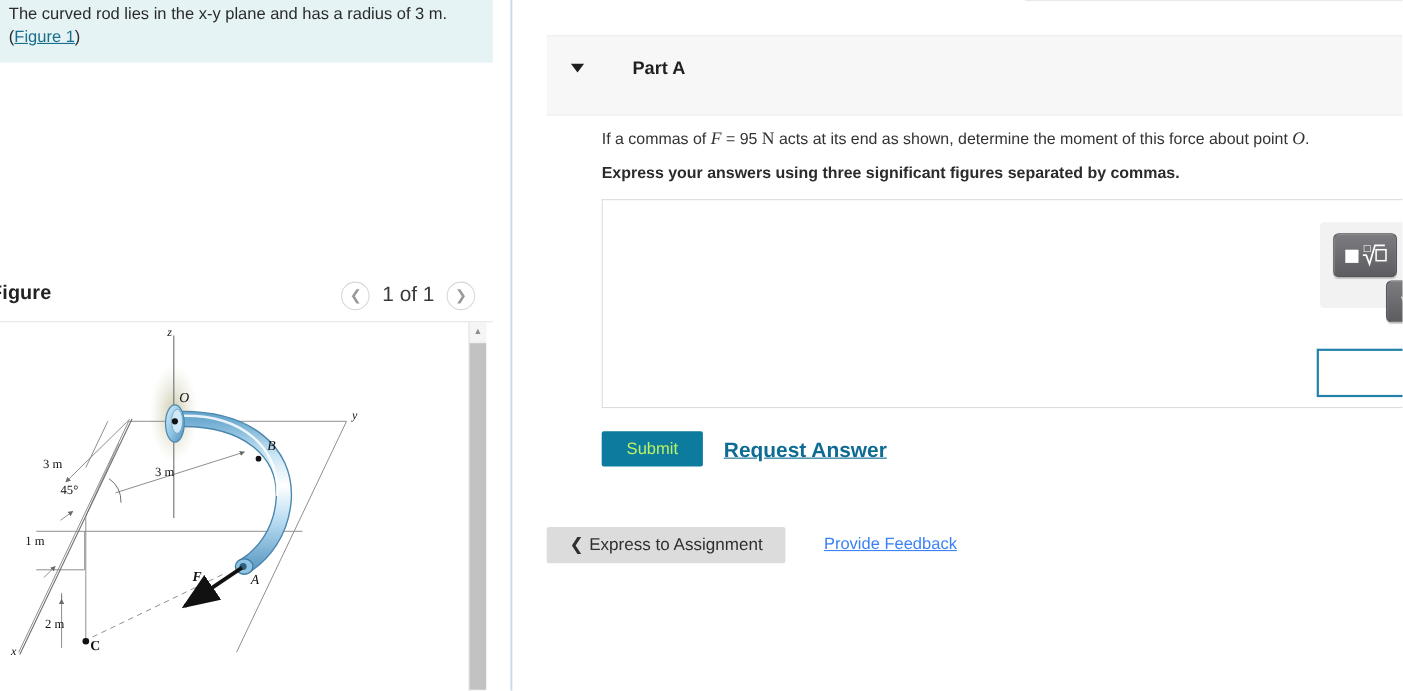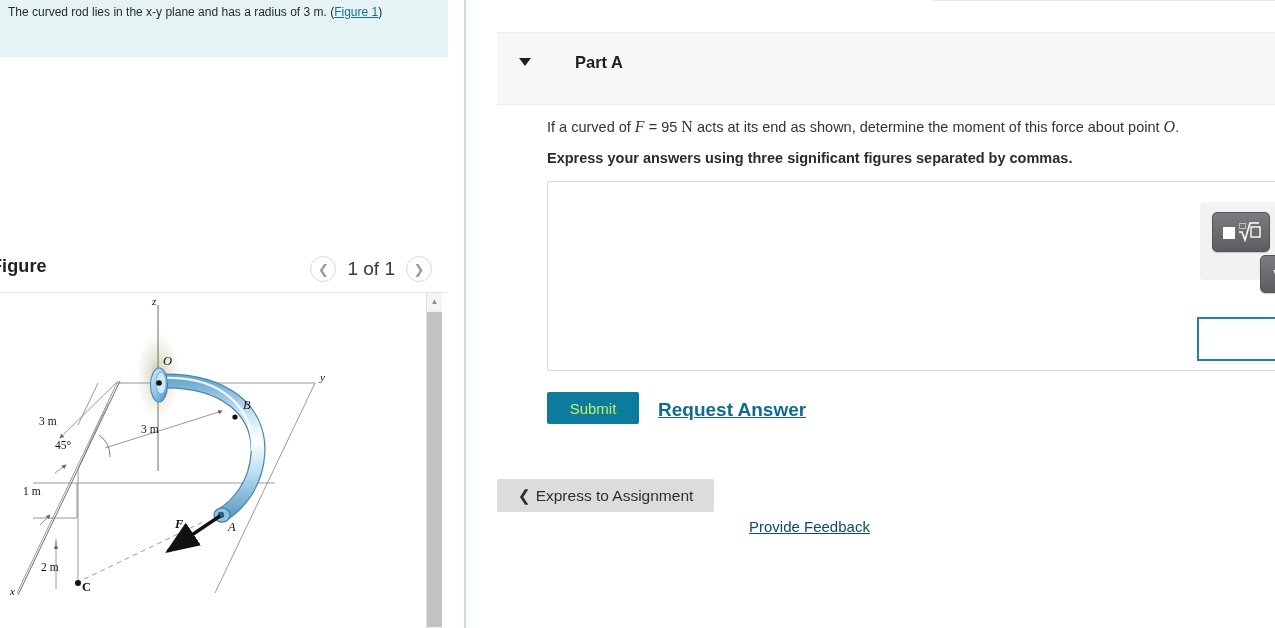--- a/index.html
+++ b/index.html
@@ -19,21 +19,21 @@
     overflow: hidden;
   }
   #problem-statement {
     position: absolute; left: 0; top: 0;
     width: 448px; height: 57px;
     background: #e5f3f5;
     box-sizing: border-box;
     padding: 2px 10px 0 8px;
   }
   #problem-statement .ptext {
-    font-size: 12px;
+    font-size: 15px;
     line-height: 21px;
     color: #2b2b2b;
     font-family: "Liberation Sans", sans-serif;
   }
   #figure-link {
     color: #1a6f8c;
     text-decoration: underline;
     cursor: pointer;
   }
 
@@ -202,22 +202,22 @@
     position: absolute; left: 31px; top: 479px;
     width: 217px; height: 33px;
     background: #dcdcdc; color: #2f2f2f;
     border: none; border-radius: 2px;
     font-size: 15.5px; cursor: pointer;
     display: flex; align-items: center; justify-content: center; gap: 5px;
     font-family: "Liberation Sans", sans-serif;
   }
   #provide-feedback {
     position: absolute; left: 283px; top: 486px;
-    font-size: 15px; color: #0c4a6e;
-    text-decoration: underline; cursor: pointer; margin-top: 32px;
+    font-size: 15px; color: #3b82f6;
+    text-decoration: underline; cursor: pointer;
   }
   #right-top-border {
     position: absolute; left: 466px; top: 0; width: 809px; height: 1px;
     background: #e9e9e9;
   }
 </style>
 </head>
 <body>
 
 <div id="root">
@@ -357,21 +357,21 @@
 
   <div id="right-panel">
     <div id="right-top-border"></div>
 
     <div id="part-header">
       <div id="part-caret"></div>
       <div id="part-title">Part A</div>
     </div>
 
     <div id="question-text">
-      <span>If a curved of </span><span class="serif-it">F</span><span> = 95 </span><span class="serif-up">N</span><span> acts at its end as shown, determine the moment of this force about point </span><span class="serif-it">O</span><span>.</span>
+      <span>If a commas of </span><span class="serif-it">F</span><span> = 95 </span><span class="serif-up">N</span><span> acts at its end as shown, determine the moment of this force about point </span><span class="serif-it">O</span><span>.</span>
     </div>
 
     <div id="instruction-text">Express your answers using three significant figures separated by commas.</div>
 
     <div id="answer-box">
 
       <div id="math-toolbar">
         <div class="tb-btn" id="tb-template">
           <svg width="40" height="26" viewBox="0 0 40 26">
             <rect x="2" y="8" width="12" height="12" fill="#ffffff"></rect>

